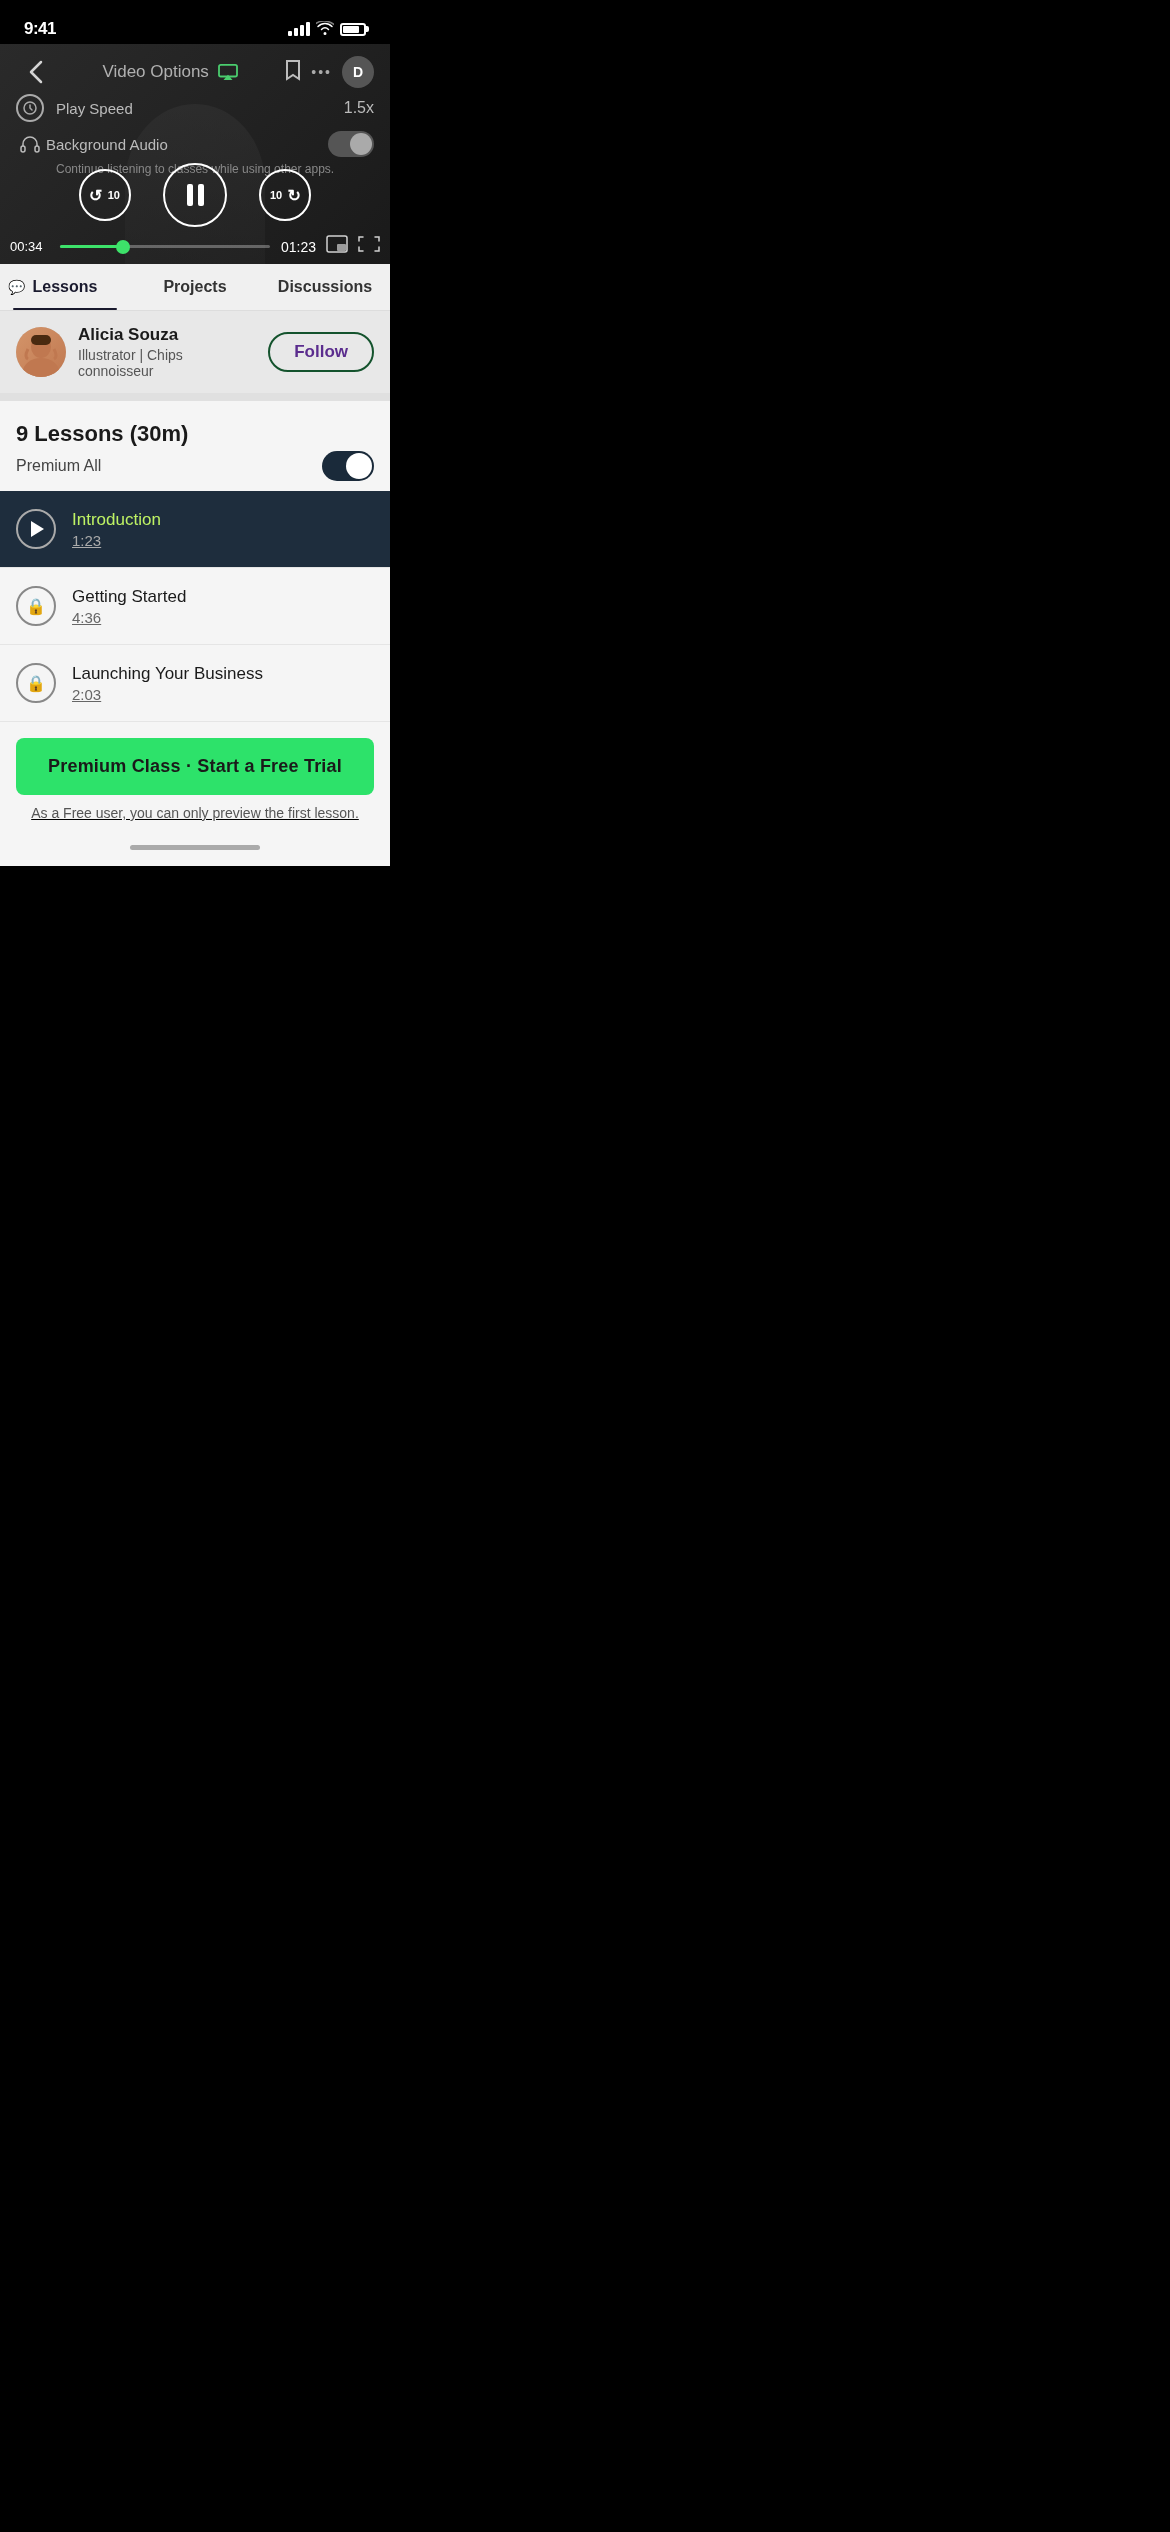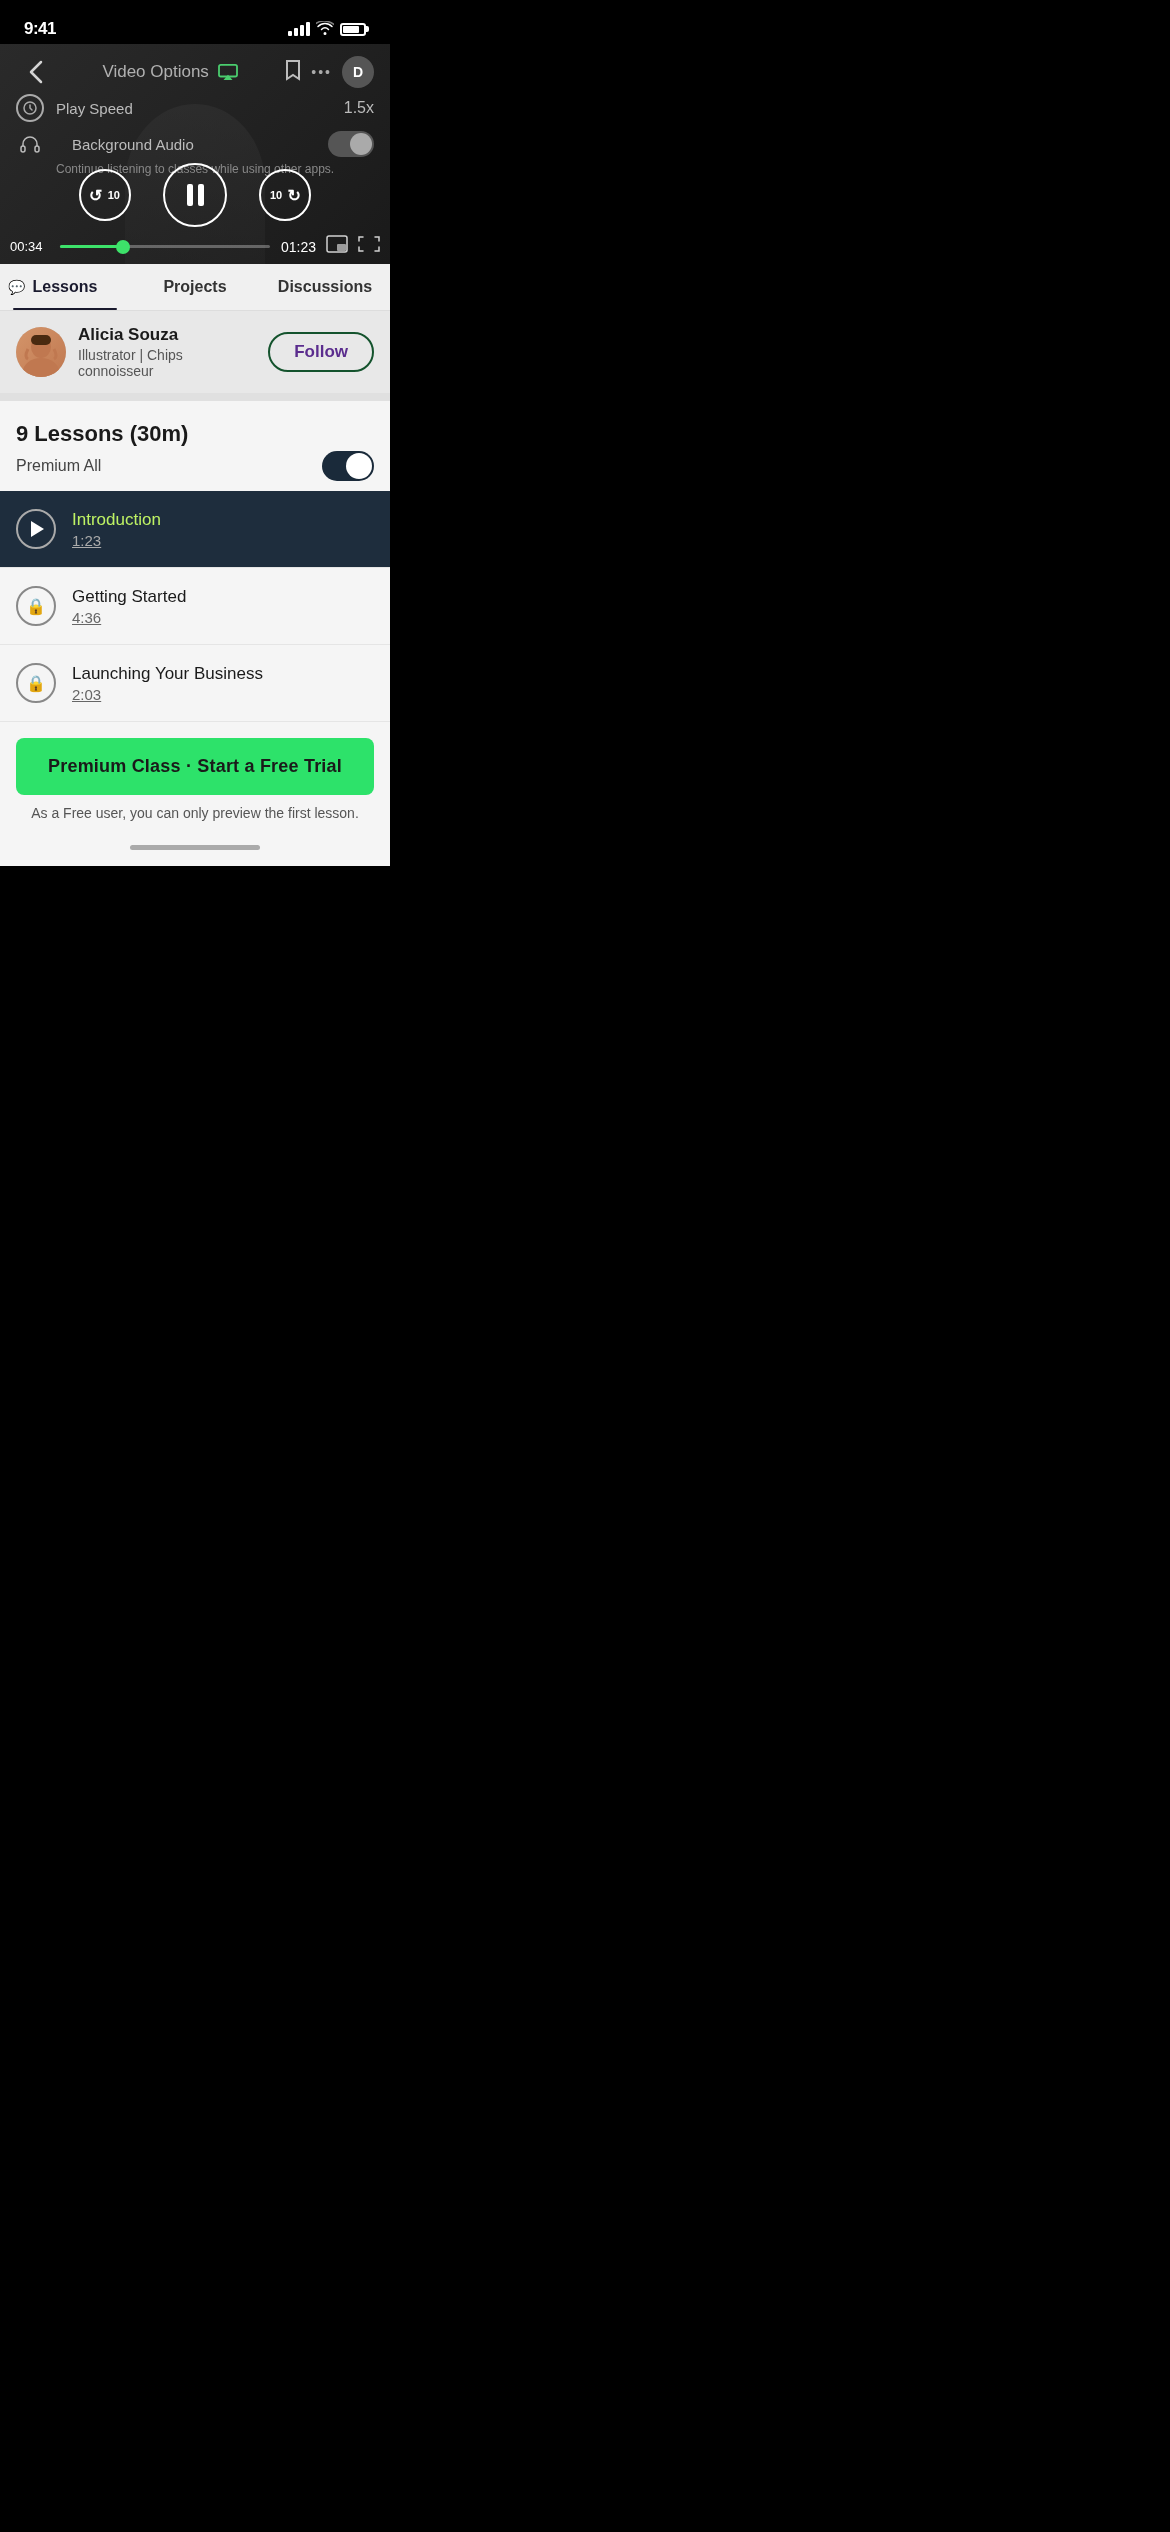--- a/index.html
+++ b/index.html
@@ -214,21 +214,21 @@
       flex: 1;
     }
     .speed-value {
       color: #bbb;
       font-size: 16px;
       font-weight: 500;
     }
     .bg-audio-row {
       display: flex;
       align-items: center;
-      gap: 28px;
+      gap: 2px;
       margin-bottom: 4px;
     }
     .headphones-icon {
       width: 28px;
       height: 28px;
       display: flex;
       align-items: center;
       justify-content: center;
     }
     .bg-audio-label {
@@ -572,20 +572,21 @@
       text-decoration: underline;
     }
     .lesson-item.active .lesson-duration {
       color: #aaa;
     }
 
     
     .bottom-cta {
       background: #f5f5f5;
       padding: 16px;
+      text-decoration: underline;
     }
     .cta-btn {
       width: 100%;
       background: #2de26a;
       border: none;
       border-radius: 8px;
       padding: 18px;
       font-size: 18px;
       font-weight: 800;
       color: #1a1a1a;

